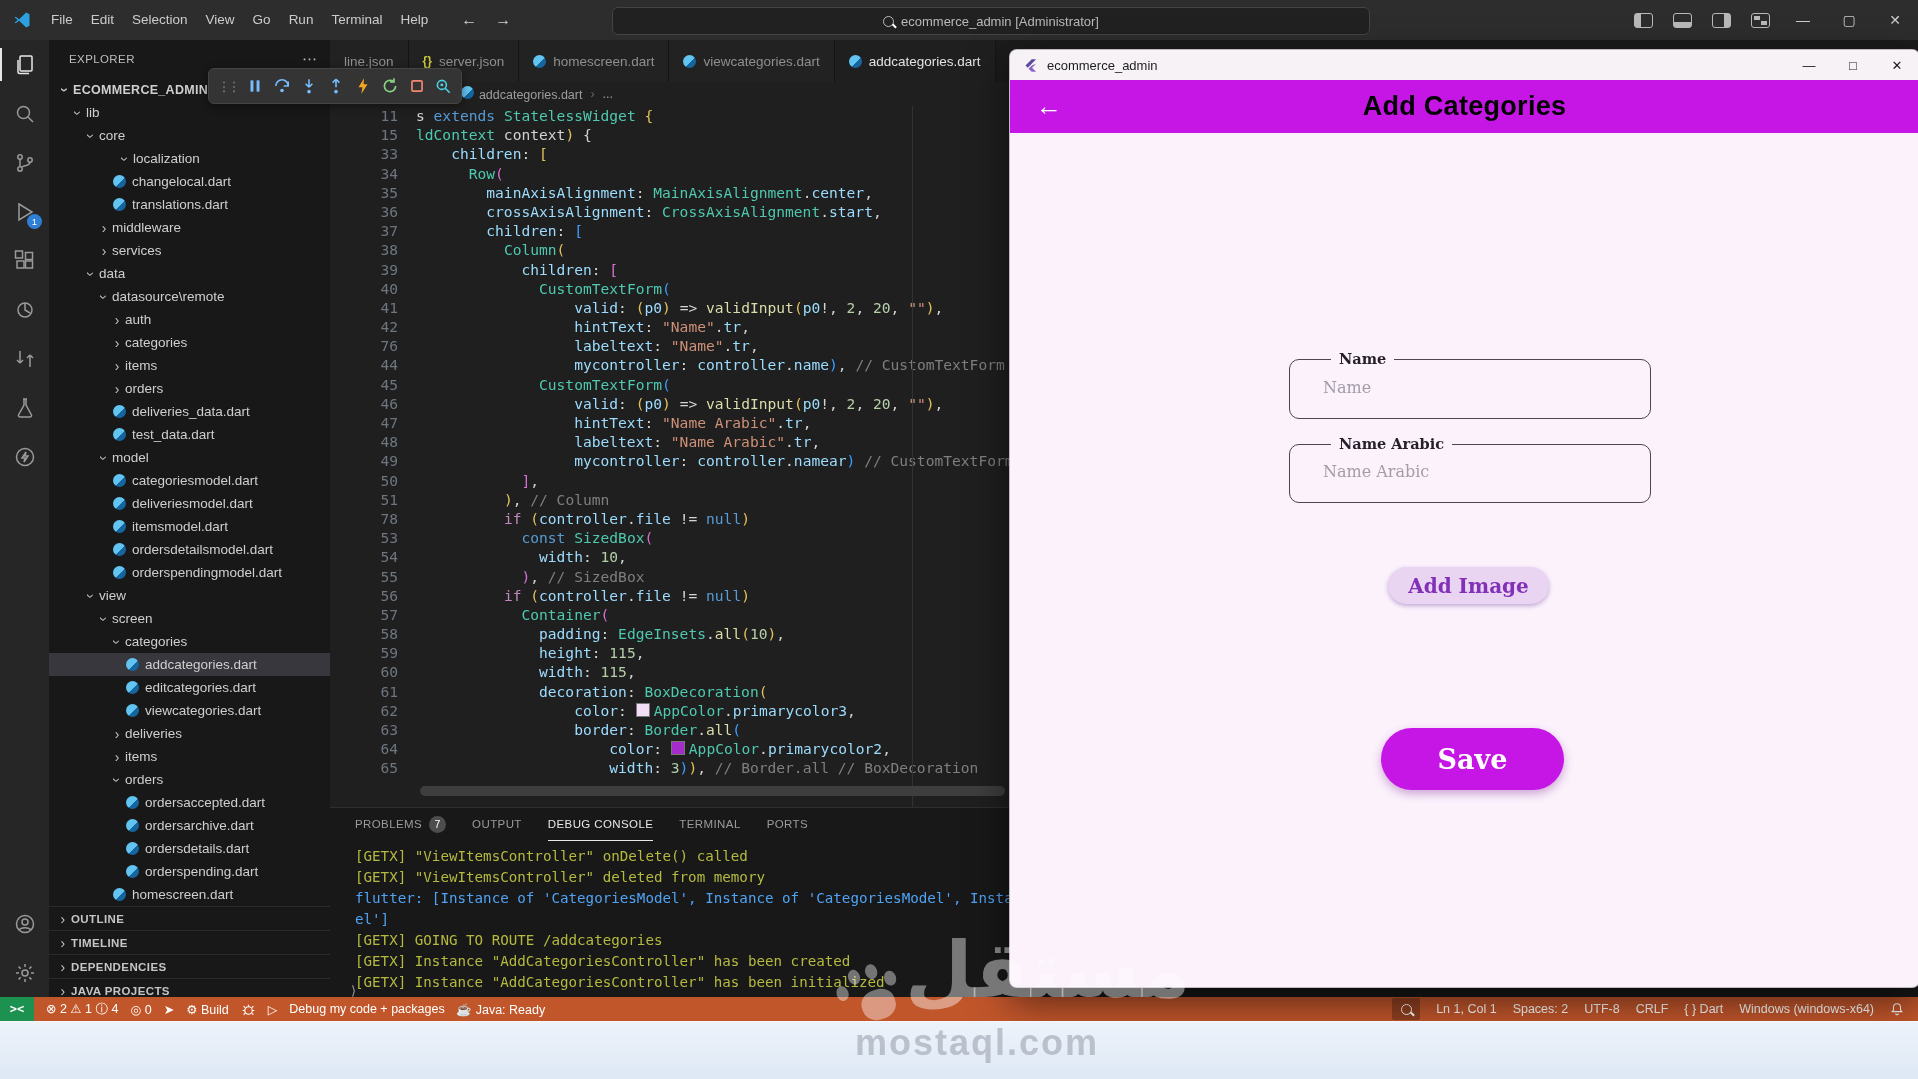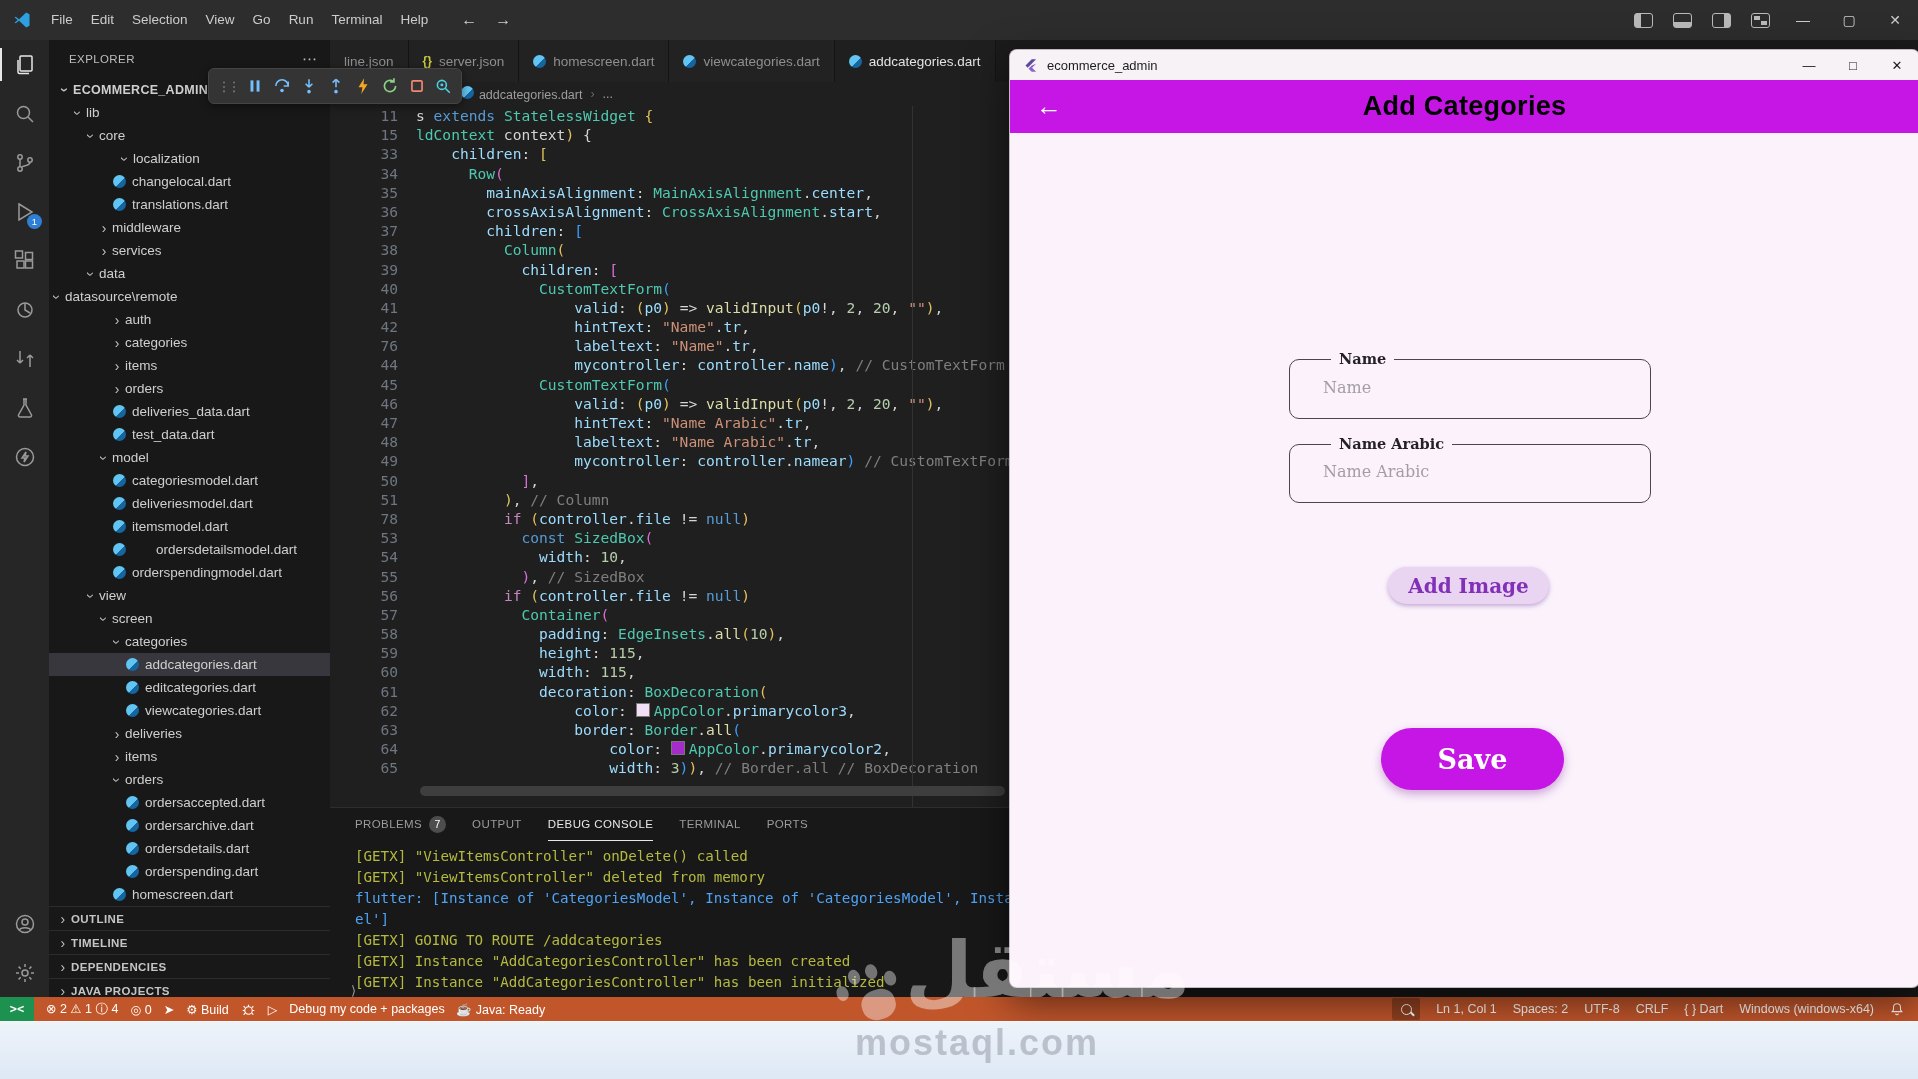--- a/index.html
+++ b/index.html
@@ -193,20 +193,24 @@
         <span class="menu-item">View</span>
         <span class="menu-item">Go</span>
         <span class="menu-item">Run</span>
         <span class="menu-item">Terminal</span>
         <span class="menu-item">Help</span>
       </div>
     <div class="nav-arrows">
       <span>←</span>
       <span>→</span>
     </div>
+    <div class="cmd-center">
+      <span class="magic" style="border-color:#b9b9b9;"></span>
+      <span>ecommerce_admin [Administrator]</span>
+    </div>
     <div class="tb-right">
       <span class="lyt lyt-l"></span>
       <span class="lyt lyt-b"></span>
       <span class="lyt lyt-r"></span>
       <span class="lyt lyt-g"></span>
       <span class="winbtn">—</span>
       <span class="winbtn">▢</span>
       <span class="winbtn">✕</span>
     </div>
   </div>
@@ -318,21 +322,21 @@
           <span>middleware</span>
         </div>
         <div class="tree-row" style="padding-left: 47px;">
           <span class="tree-chev">›</span>
           <span>services</span>
         </div>
         <div class="tree-row" style="padding-left: 34px;">
           <span class="tree-chev"><span class="chev-open">›</span></span>
           <span>data</span>
         </div>
-        <div class="tree-row" style="">
+        <div class="tree-row" style="padding-left: 47px;">
           <span class="tree-chev"><span class="chev-open">›</span></span>
           <span>datasource\remote</span>
         </div>
         <div class="tree-row" style="padding-left: 60px;">
           <span class="tree-chev">›</span>
           <span>auth</span>
         </div>
         <div class="tree-row" style="padding-left: 60px;">
           <span class="tree-chev">›</span>
           <span>categories</span>
@@ -362,21 +366,21 @@
           <span>categoriesmodel.dart</span>
         </div>
         <div class="tree-row" style="padding-left: 64px;">
           <span class="dart-ico"></span>
           <span>deliveriesmodel.dart</span>
         </div>
         <div class="tree-row" style="padding-left: 64px;">
           <span class="dart-ico"></span>
           <span>itemsmodel.dart</span>
         </div>
-        <div class="tree-row" style="padding-left: 64px; gap: 24px;">
+        <div class="tree-row" style="padding-left: 64px;">
           <span class="dart-ico"></span>
           <span>ordersdetailsmodel.dart</span>
         </div>
         <div class="tree-row" style="padding-left: 64px;">
           <span class="dart-ico"></span>
           <span>orderspendingmodel.dart</span>
         </div>
         <div class="tree-row" style="padding-left: 34px;">
           <span class="tree-chev"><span class="chev-open">›</span></span>
           <span>view</span>

